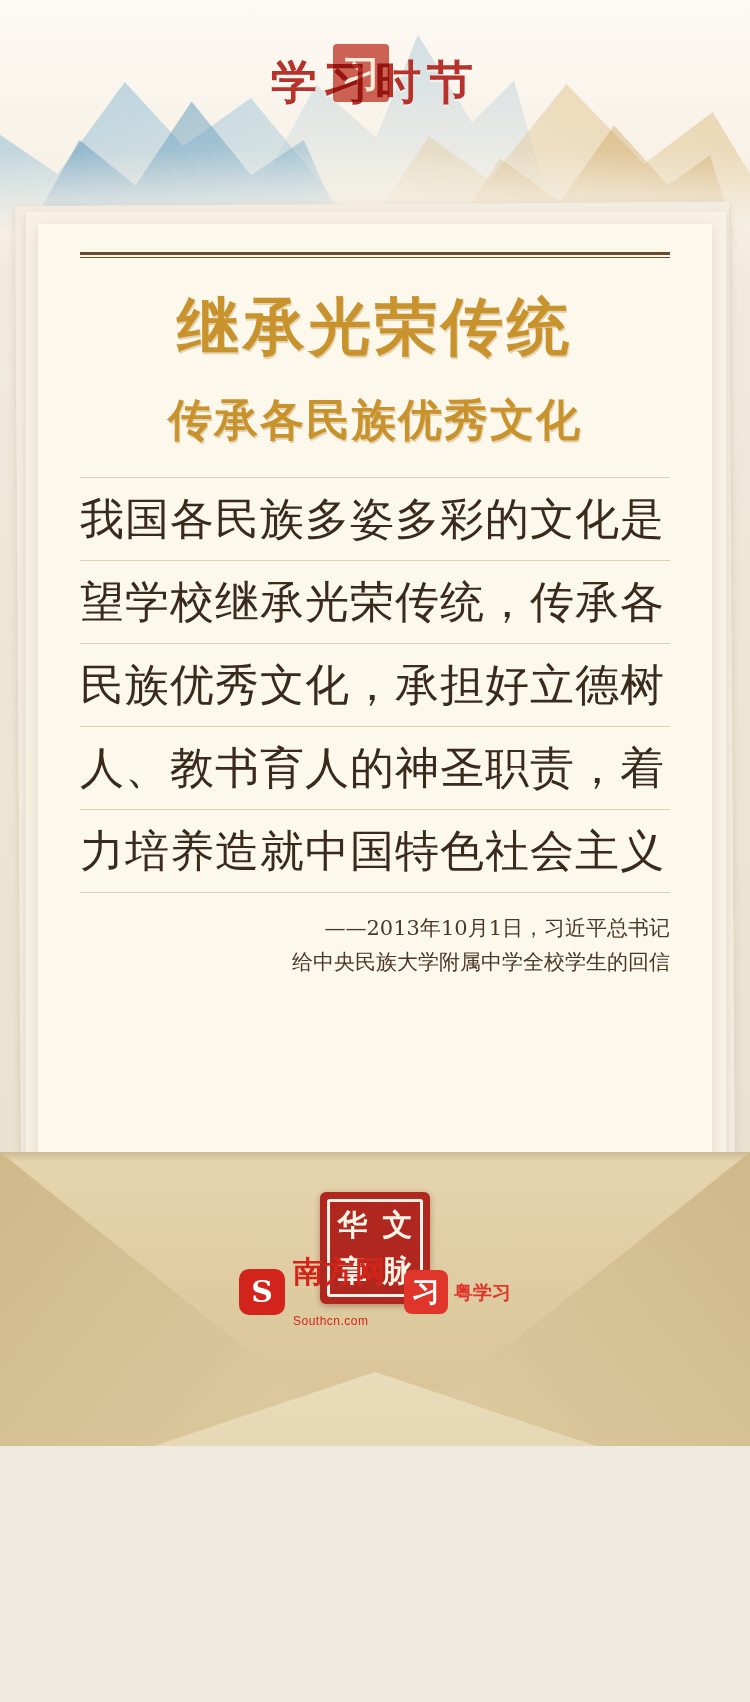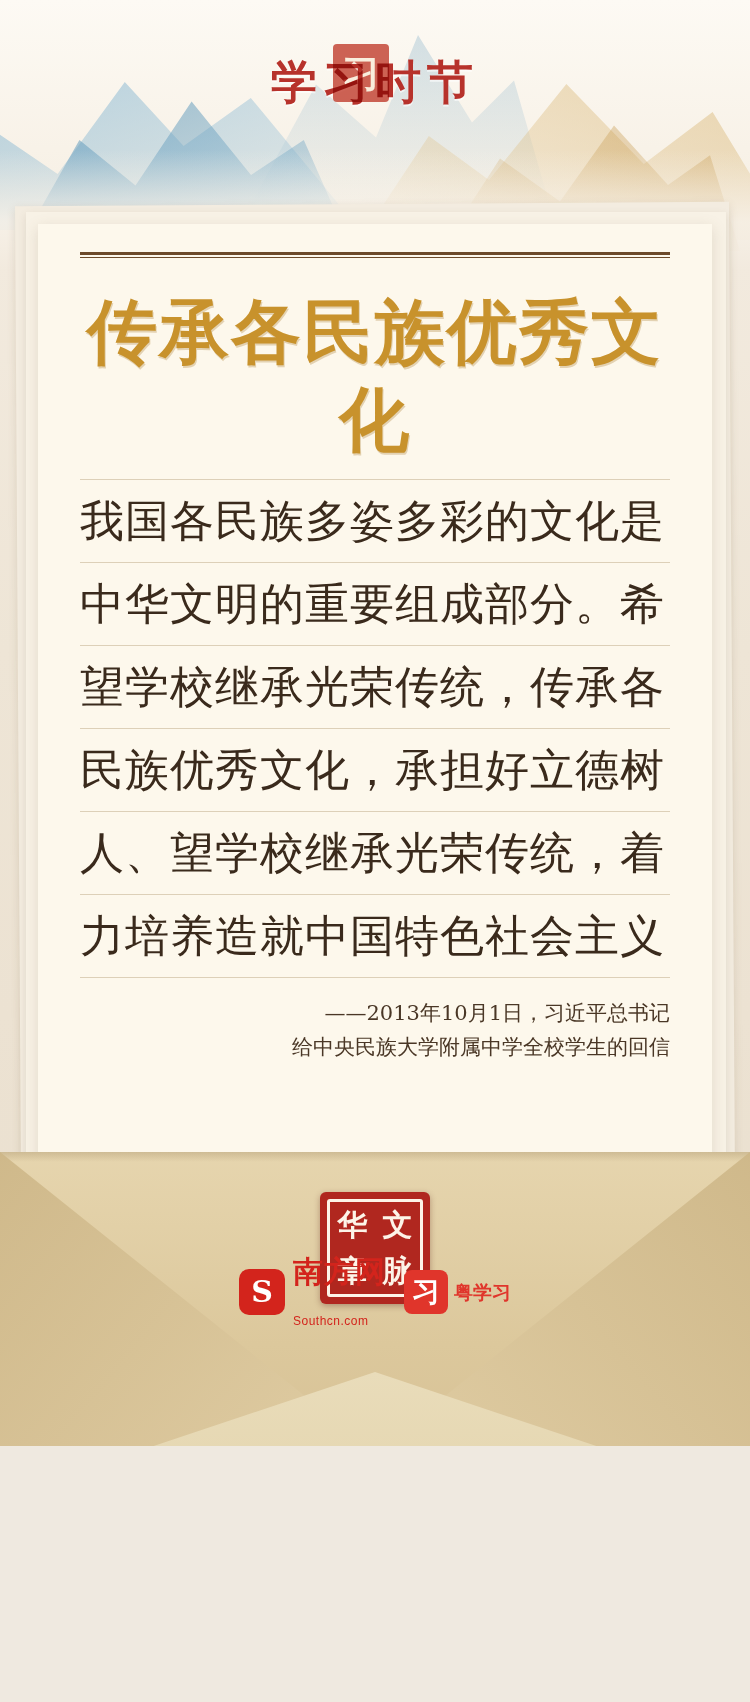--- a/index.html
+++ b/index.html
@@ -132,26 +132,26 @@
     line-height: 1.25;
     text-shadow: 1px 2px 0 rgba(160,110,30,.28);
   }
   .headline .line1 {
     display: block;
     font-size: 62px;
     letter-spacing: 4px;
   }
   .headline .line2 {
     display: block;
-    font-size: 70px;
+    font-size: 44px;
     letter-spacing: 2px;
-    margin-top: 4px;
+    margin-top: 26px;
   }
   .body-text {
-    margin-top: 16px;
+    margin-top: 30px;
   }
   .body-line {
     font-family: "DejaVu Serif", serif;
     font-size: 44px;
     line-height: 82px;
     color: #3a2a1c;
     letter-spacing: 1px;
     border-bottom: 1px solid #ddd0b8;
     white-space: nowrap;
   }
@@ -310,29 +310,29 @@
     <span>习</span>
   </div>
 
   <div class="paper-back2"></div>
   <div class="paper-back1"></div>
 
   <div class="paper">
     <div class="rule-top"></div>
 
     <div class="headline">
+      <span class="line1">继承光荣传统</span>
       <span class="line2">传承各民族优秀文化</span>
     </div>
 
     <div class="body-text">
       <div class="body-line">我国各民族多姿多彩的文化是</div>
-      <div class="body-line">中华文明的重要组成部分。希</div>
       <div class="body-line">望学校继承光荣传统，传承各</div>
       <div class="body-line">民族优秀文化，承担好立德树</div>
-      <div class="body-line">人、望学校继承光荣传统，着</div>
+      <div class="body-line">人、教书育人的神圣职责，着</div>
       <div class="body-line">力培养造就中国特色社会主义</div>
     </div>
 
     <div class="attribution">
       <div>——2013年10月1日，习近平总书记</div>
       <div>给中央民族大学附属中学全校学生的回信</div>
     </div>
   </div>
 
   <div class="envelope">

